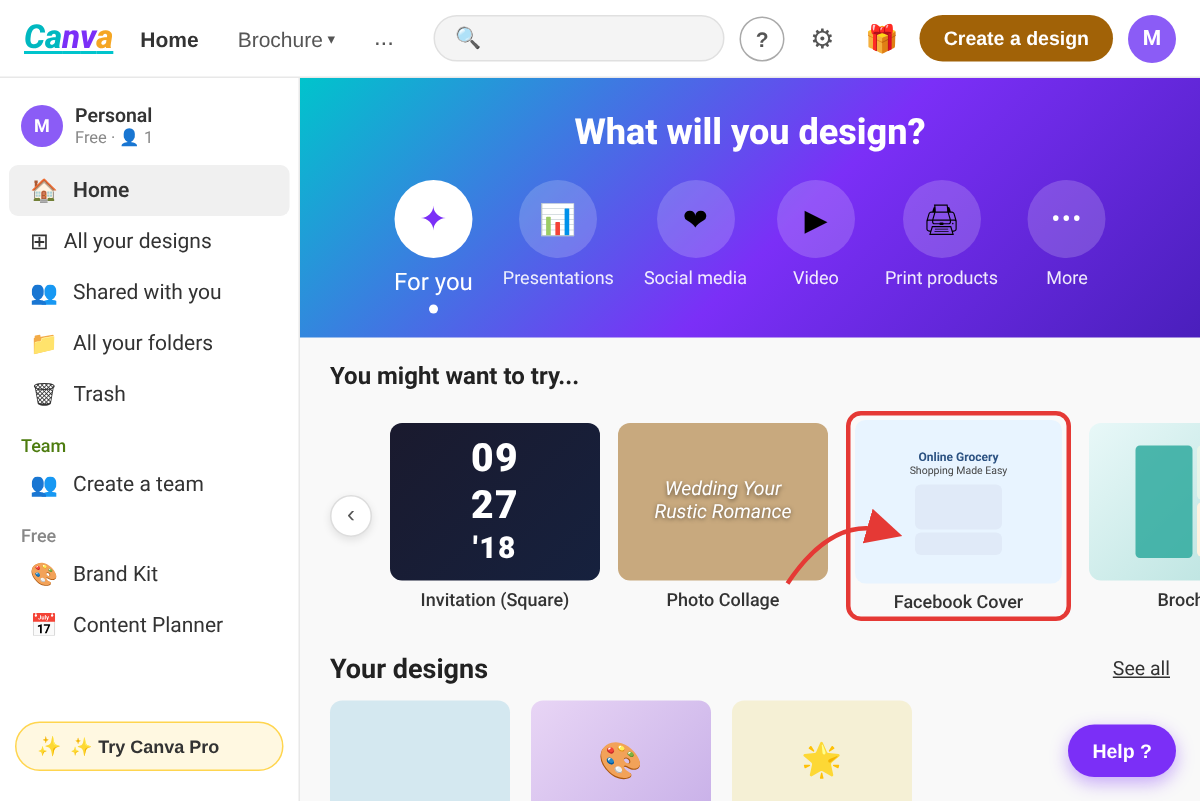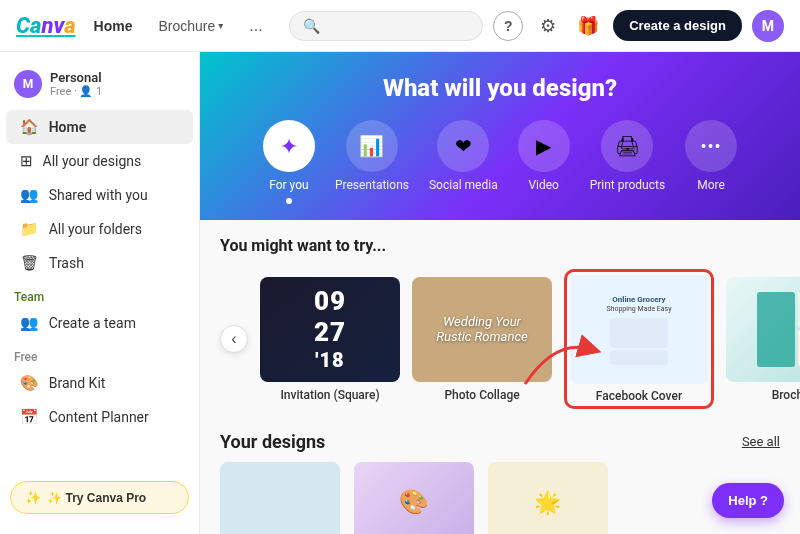--- a/index.html
+++ b/index.html
@@ -20,21 +20,21 @@
   <button style="background:none;border:none;cursor:pointer;font-size:16px;color:#555;padding:4px 8px;border-radius:6px;">...</button>
 
   <div style="display:flex;align-items:center;background:#f4f4f4;border-radius:20px;padding:6px 14px;gap:8px;border:1px solid #e0e0e0;flex:1;max-width:300px;margin-left:8px;">
     <span style="color:#888;font-size:14px;">🔍</span>
   </div>
 
   <div style="display:flex;align-items:center;gap:10px;margin-left:auto;">
     <button style="background:none;border:none;cursor:pointer;width:30px;height:30px;border-radius:50%;border:1.5px solid #aaa;display:flex;align-items:center;justify-content:center;font-size:14px;color:#555;font-weight:bold;">?</button>
     <button style="background:none;border:none;cursor:pointer;font-size:18px;color:#555;width:30px;height:30px;display:flex;align-items:center;justify-content:center;border-radius:50%;">⚙</button>
     <button style="background:none;border:none;cursor:pointer;font-size:18px;color:#555;width:30px;height:30px;display:flex;align-items:center;justify-content:center;border-radius:50%;">🎁</button>
-    <button style="background:#0f172a;color:#fff;border:none;border-radius:20px;padding:8px 16px;font-size:13px;font-weight:600;cursor:pointer;white-space:nowrap;">Create a design</button>
+    <button style="background:#a16207;color:#fff;border:none;border-radius:20px;padding:8px 16px;font-size:13px;font-weight:600;cursor:pointer;white-space:nowrap;">Create a design</button>
     <div style="width:32px;height:32px;border-radius:50%;background:#8b5cf6;color:#fff;display:flex;align-items:center;justify-content:center;font-weight:bold;font-size:14px;cursor:pointer;">M</div>
   </div>
 </header>
 
 <div style="display:flex;flex:1;overflow:hidden;">
 
   <aside style="width:200px;background:#fff;padding:10px 0;border-right:1px solid #e8e8e8;display:flex;flex-direction:column;overflow-y:auto;flex-shrink:0;">
 
     <div style="display:flex;align-items:center;gap:8px;padding:8px 14px 12px;">
       <div style="width:28px;height:28px;border-radius:50%;background:#8b5cf6;color:#fff;display:flex;align-items:center;justify-content:center;font-size:12px;font-weight:bold;">M</div>
@@ -92,21 +92,21 @@
 
   <main style="flex:1;overflow-y:auto;background:#f9f9f9;">
 
     <div style="background:linear-gradient(135deg,#00c4cc 0%,#7b2ff7 55%,#4a1fbc 100%);padding:22px 24px 16px;display:flex;flex-direction:column;align-items:center;position:relative;">
       <h1 style="color:#fff;font-size:24px;font-weight:800;margin-bottom:18px;">What will you design?</h1>
 
       <div style="display:flex;gap:20px;align-items:flex-start;">
 
         <div style="display:flex;flex-direction:column;align-items:center;gap:6px;cursor:pointer;">
           <div style="width:52px;height:52px;border-radius:50%;background:#fff;display:flex;align-items:center;justify-content:center;font-size:22px;color:#7b2ff7;">✦</div>
-          <span style="font-size:12px;color:#fff;text-align:center;">For you</span>
+          <span style="font-size:16px;color:#fff;text-align:center;">For you</span>
           <div style="width:6px;height:6px;background:#fff;border-radius:50%;"></div>
         </div>
 
         <div style="display:flex;flex-direction:column;align-items:center;gap:6px;cursor:pointer;">
           <div style="width:52px;height:52px;border-radius:50%;background:rgba(255,255,255,0.18);display:flex;align-items:center;justify-content:center;font-size:20px;">📊</div>
           <span style="font-size:12px;color:rgba(255,255,255,0.9);text-align:center;">Presentations</span>
         </div>
 
         <div style="display:flex;flex-direction:column;align-items:center;gap:6px;cursor:pointer;">
           <div style="width:52px;height:52px;border-radius:50%;background:rgba(255,255,255,0.18);display:flex;align-items:center;justify-content:center;font-size:20px;">❤</div>

